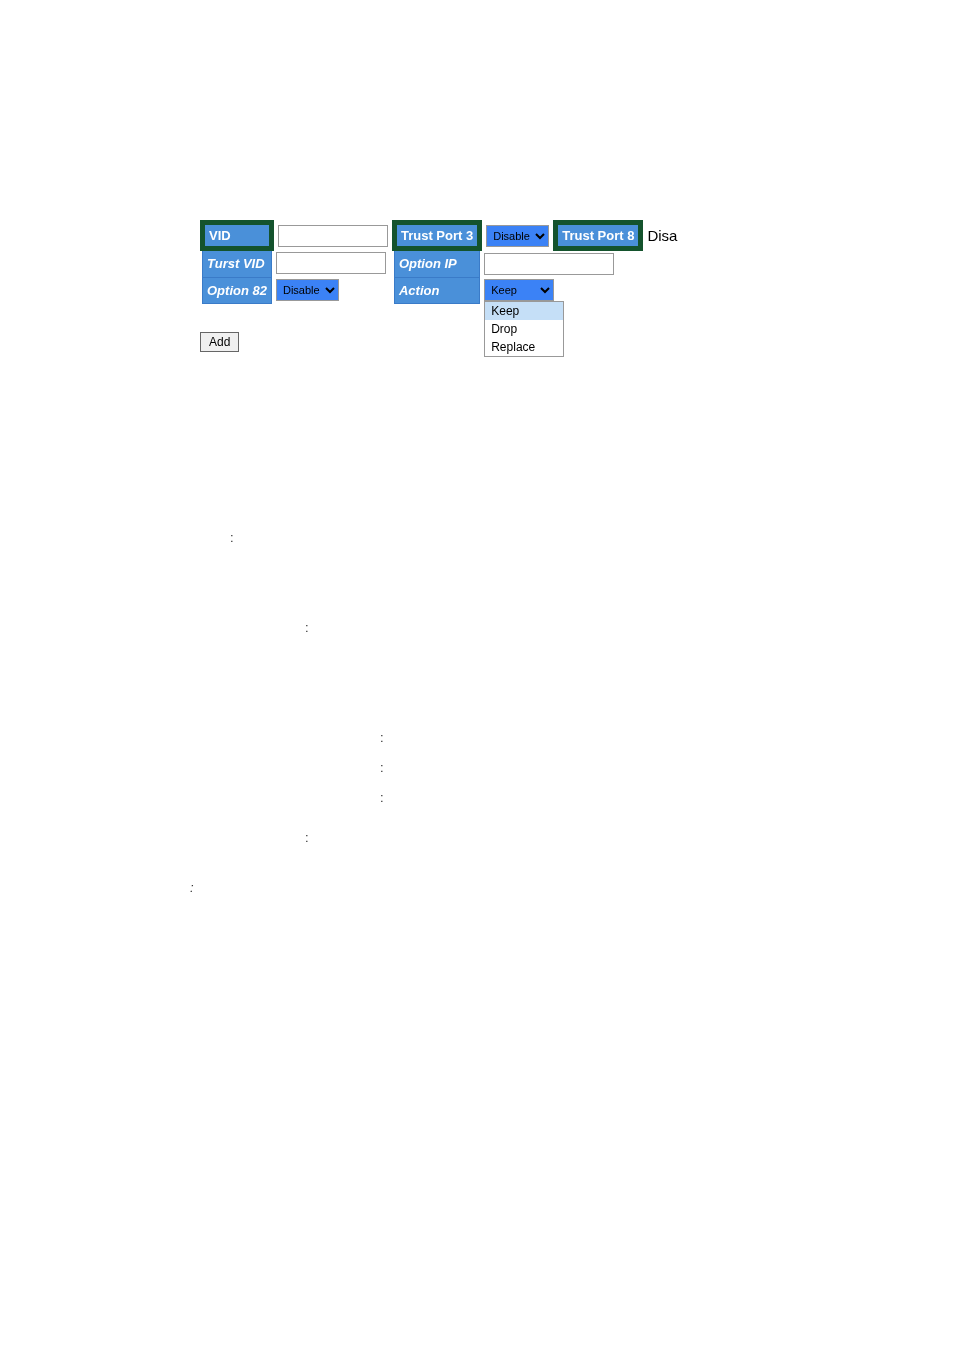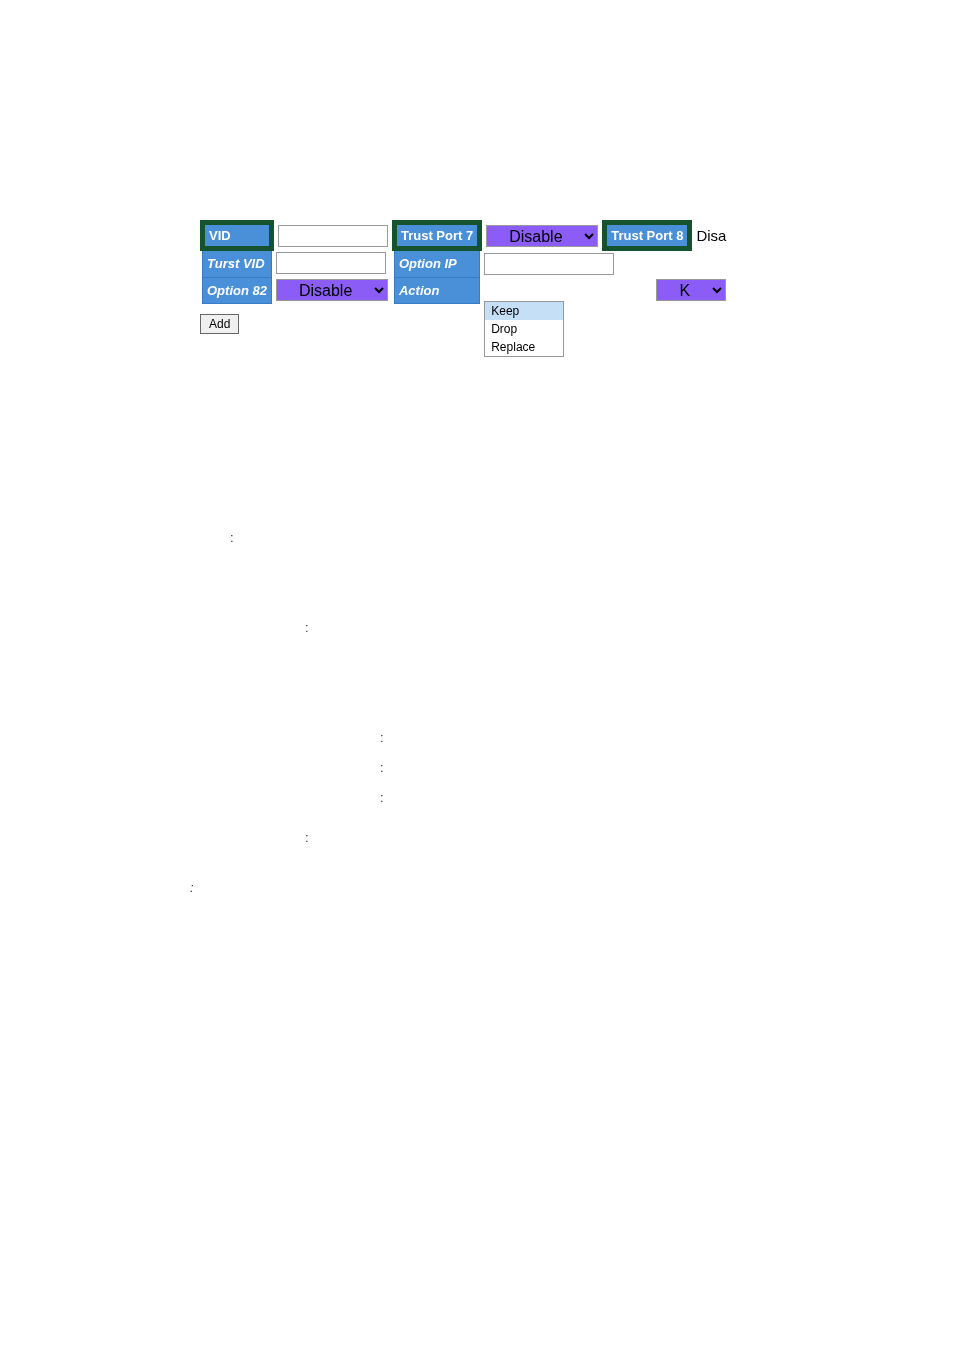--- a/index.html
+++ b/index.html
@@ -55,24 +55,24 @@
     }
     .text-input {
       border: 1px solid #999;
       padding: 2px 4px;
       height: 22px;
       font-size: 12px;
       background: #ffffff;
     }
     .select-control {
       border: 1px solid #999;
-      padding: 1px 18px;
-      font-size: 16px;
+      padding: 1px 2px;
+      font-size: 11px;
       height: 22px;
-      background: #8b5cf6;
+      background: #3b82f6;
     }
     .add-button {
       border: 1px solid #666;
       background: #f0f0f0;
       padding: 2px 8px;
       font-size: 12px;
       cursor: pointer;
       margin-top: 4px;
     }
     .dropdown-list {
@@ -88,21 +88,21 @@
     .dropdown-list .option-item {
       padding: 2px 6px;
       cursor: pointer;
       white-space: nowrap;
     }
     .dropdown-list .option-item.selected {
       background-color: #c5dff7;
     }
     .action-select-container {
       display: flex;
-      align-items: flex-end;
+      align-items: flex-start;
       flex-direction: column;
       position: relative;
     }
     .action-select-row {
       display: flex;
       align-items: center;
     }
   </style>
 </head>
 <body>
@@ -111,21 +111,21 @@
 
   <div class="form-area">
     <table class="form-table">
       <tbody>
           <tr>
 
         <td class="header-cell">VID</td>
         <td class="input-cell">
           <input type="text" class="text-input" style="width: 110px;" value="">
         </td>
-        <td class="header-cell">Trust Port 7</td>
+        <td class="header-cell">Trust Port 3</td>
         <td class="input-cell">
           <select class="select-control">
             <option>Disable</option>
             <option>Enable</option>
           </select>
         </td>
         <td class="header-cell">Trust Port 8</td>
         <td class="input-cell">
           <span style="font-size:15px;">Disa</span>
         </td>
@@ -165,21 +165,21 @@
               <div class="option-item selected">Keep</div>
               <div class="option-item">Drop</div>
               <div class="option-item">Replace</div>
             </div>
           </div>
         </td>
       </tr>
     </tbody>
       </table>
 
-    <div style="margin-top: 6px;">
+    <div style="margin-top: 24px;">
       <button class="add-button">Add</button>
     </div>
   </div>
 
   <div style="position:absolute; top:530px; left:230px; font-size:13px; color:#333;">:</div>
   <div style="position:absolute; top:620px; left:305px; font-size:13px; color:#333;">:</div>
   <div style="position:absolute; top:730px; left:380px; font-size:13px; color:#333;">:</div>
   <div style="position:absolute; top:760px; left:380px; font-size:13px; color:#333;">:</div>
   <div style="position:absolute; top:790px; left:380px; font-size:13px; color:#333;">:</div>
   <div style="position:absolute; top:830px; left:305px; font-size:13px; color:#333;">:</div>

